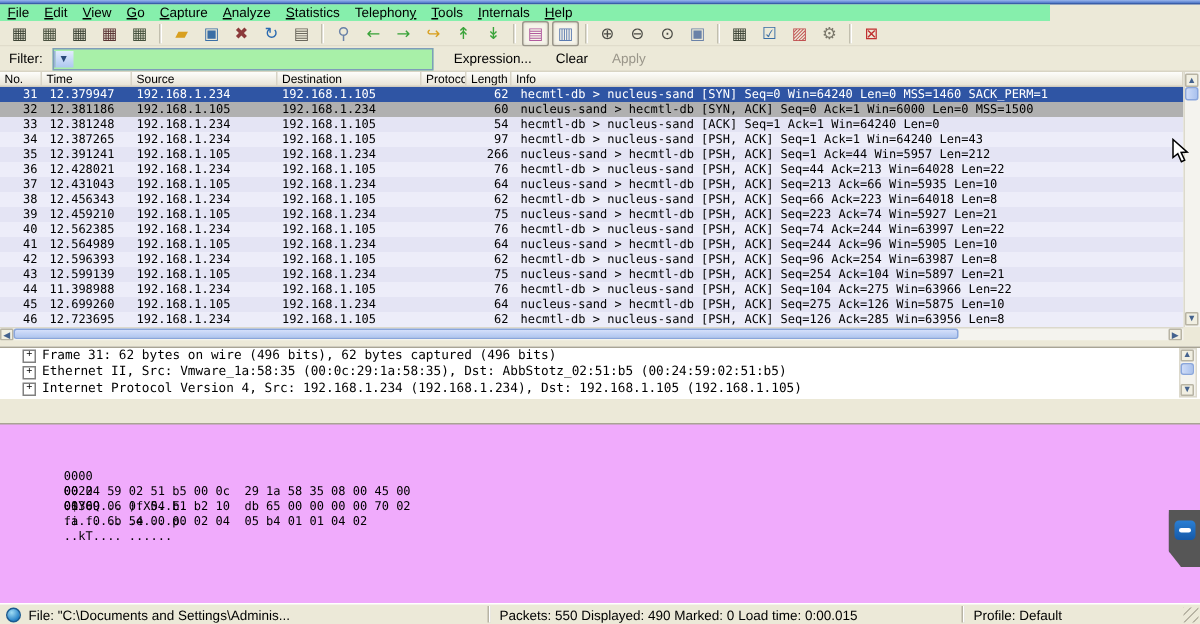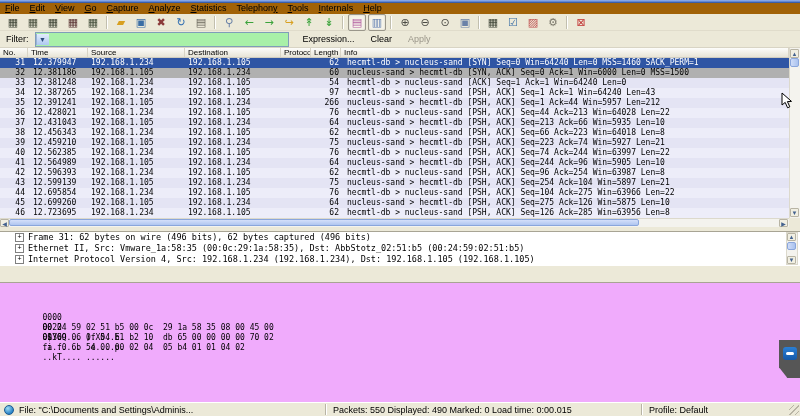--- a/index.html
+++ b/index.html
@@ -4,21 +4,21 @@
 <style>
   html,body{margin:0;padding:0;background:#d4d0c8;}
   #screen{position:relative;width:800px;height:416px;background:#ece9d8;overflow:hidden;
           font-family:"Liberation Sans",sans-serif;font-size:9px;color:#000;}
 
   
   #top-strip{position:absolute;left:0;top:0;width:800px;height:3px;
              background:linear-gradient(#9ab6ee,#4f78c8);border-bottom:1px solid #3a5ea8;box-sizing:border-box;}
 
   
-  #menubar{position:absolute;left:0;top:3px;width:800px;height:11px;display:flex;align-items:center;background:#a16207;}
+  #menubar{position:absolute;left:0;top:3px;width:700px;height:11px;display:flex;align-items:center;background:#86efac;}
   .menu-item{padding:0 5px;height:11px;line-height:11px;font-size:9px;cursor:default;}
   .menu-item u{text-decoration:underline;}
 
   
   #toolbar{position:absolute;left:0;top:14px;width:800px;height:17px;display:flex;align-items:center;
            background:#ece9d8;border-bottom:1px solid #e0dccb;box-sizing:border-box;padding-left:3px;}
   .tbtn{width:16px;height:15px;margin:0 1px;display:flex;align-items:center;justify-content:center;border:1px solid transparent;border-radius:2px;}
   .tbtn .glyph{font-size:11px;line-height:15px;font-family:"DejaVu Sans",sans-serif;}
   .tbtn.pressed{border:1px solid #9a968a;background:#f6f4ea;box-shadow:inset 0 0 2px #cfccbd;}
   .tsep{width:1px;height:13px;background:#c2bfae;border-right:1px solid #fff;margin:0 3px;}
@@ -358,21 +358,21 @@
         <span class="c-no">43</span>
         <span class="c-time">12.599139</span>
         <span class="c-src">192.168.1.105</span>
         <span class="c-dst">192.168.1.234</span>
         <span class="c-proto">TCP</span>
         <span class="c-len">75</span>
         <span class="c-info">nucleus-sand &gt; hecmtl-db [PSH, ACK] Seq=254 Ack=104 Win=5897 Len=21</span>
       </div>
       <div class="pkt-row alt">
         <span class="c-no">44</span>
-        <span class="c-time">12.695854</span>
+        <span class="c-time">11.398988</span>
         <span class="c-src">192.168.1.234</span>
         <span class="c-dst">192.168.1.105</span>
         <span class="c-proto">TCP</span>
         <span class="c-len">76</span>
         <span class="c-info">hecmtl-db &gt; nucleus-sand [PSH, ACK] Seq=104 Ack=275 Win=63966 Len=22</span>
       </div>
       <div class="pkt-row">
         <span class="c-no">45</span>
         <span class="c-time">12.699260</span>
         <span class="c-src">192.168.1.105</span>

